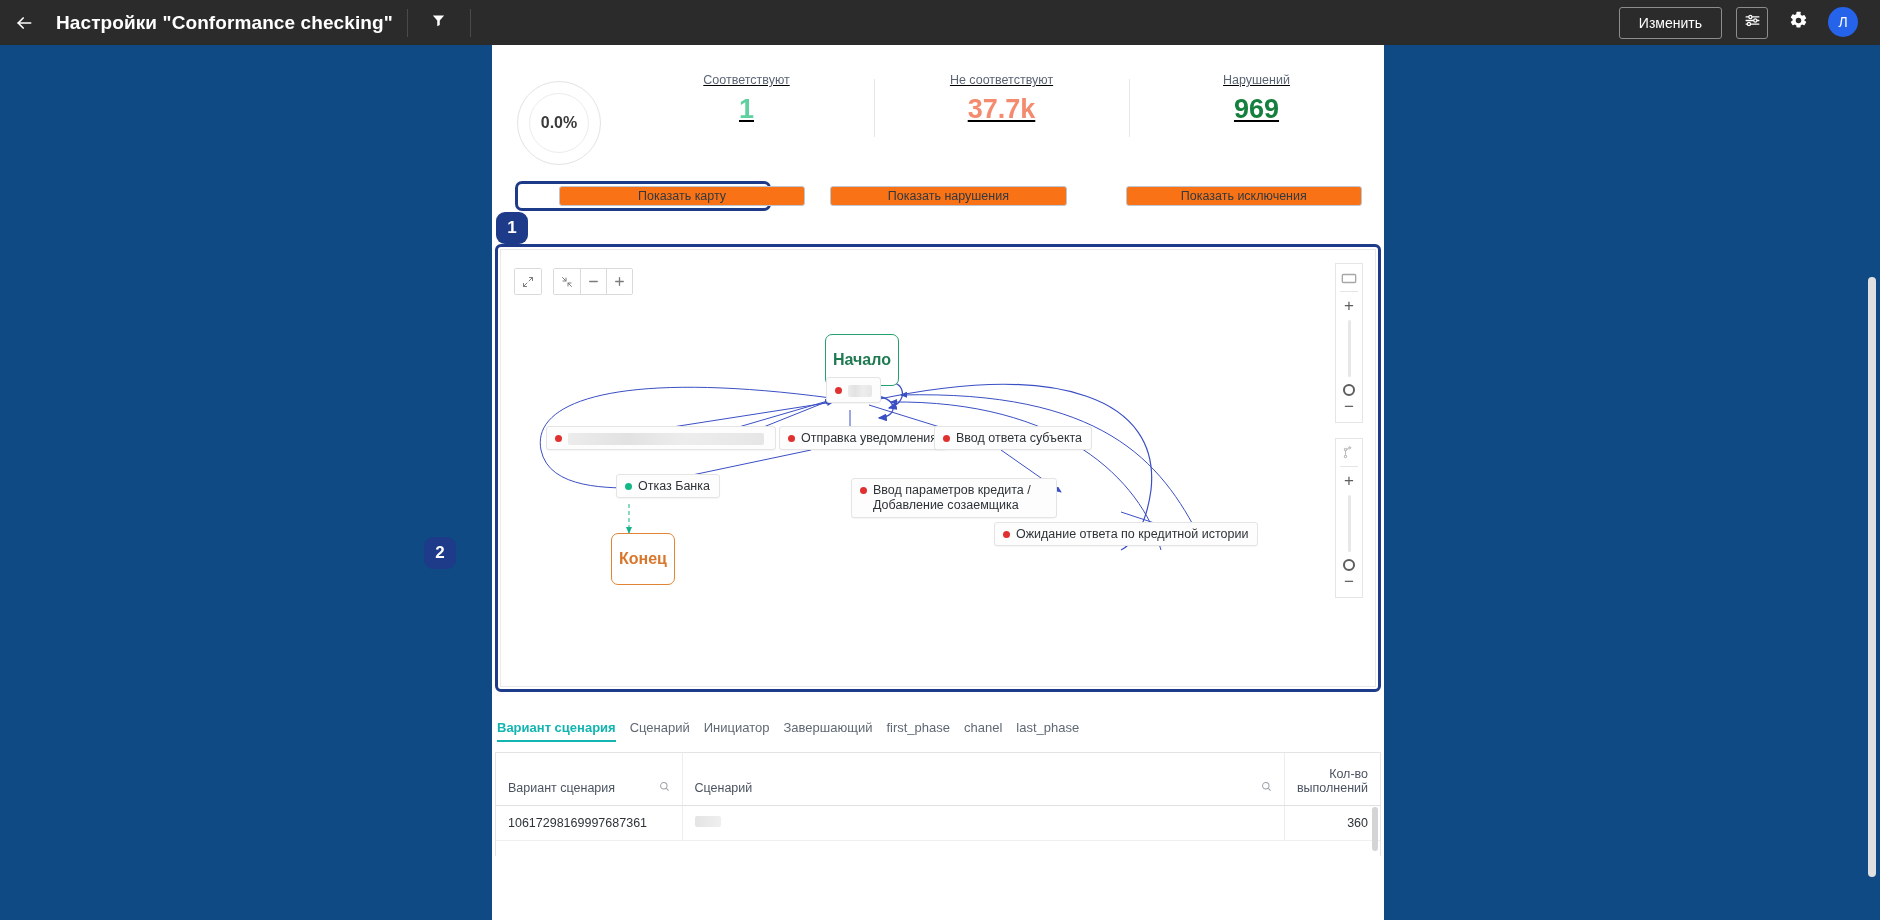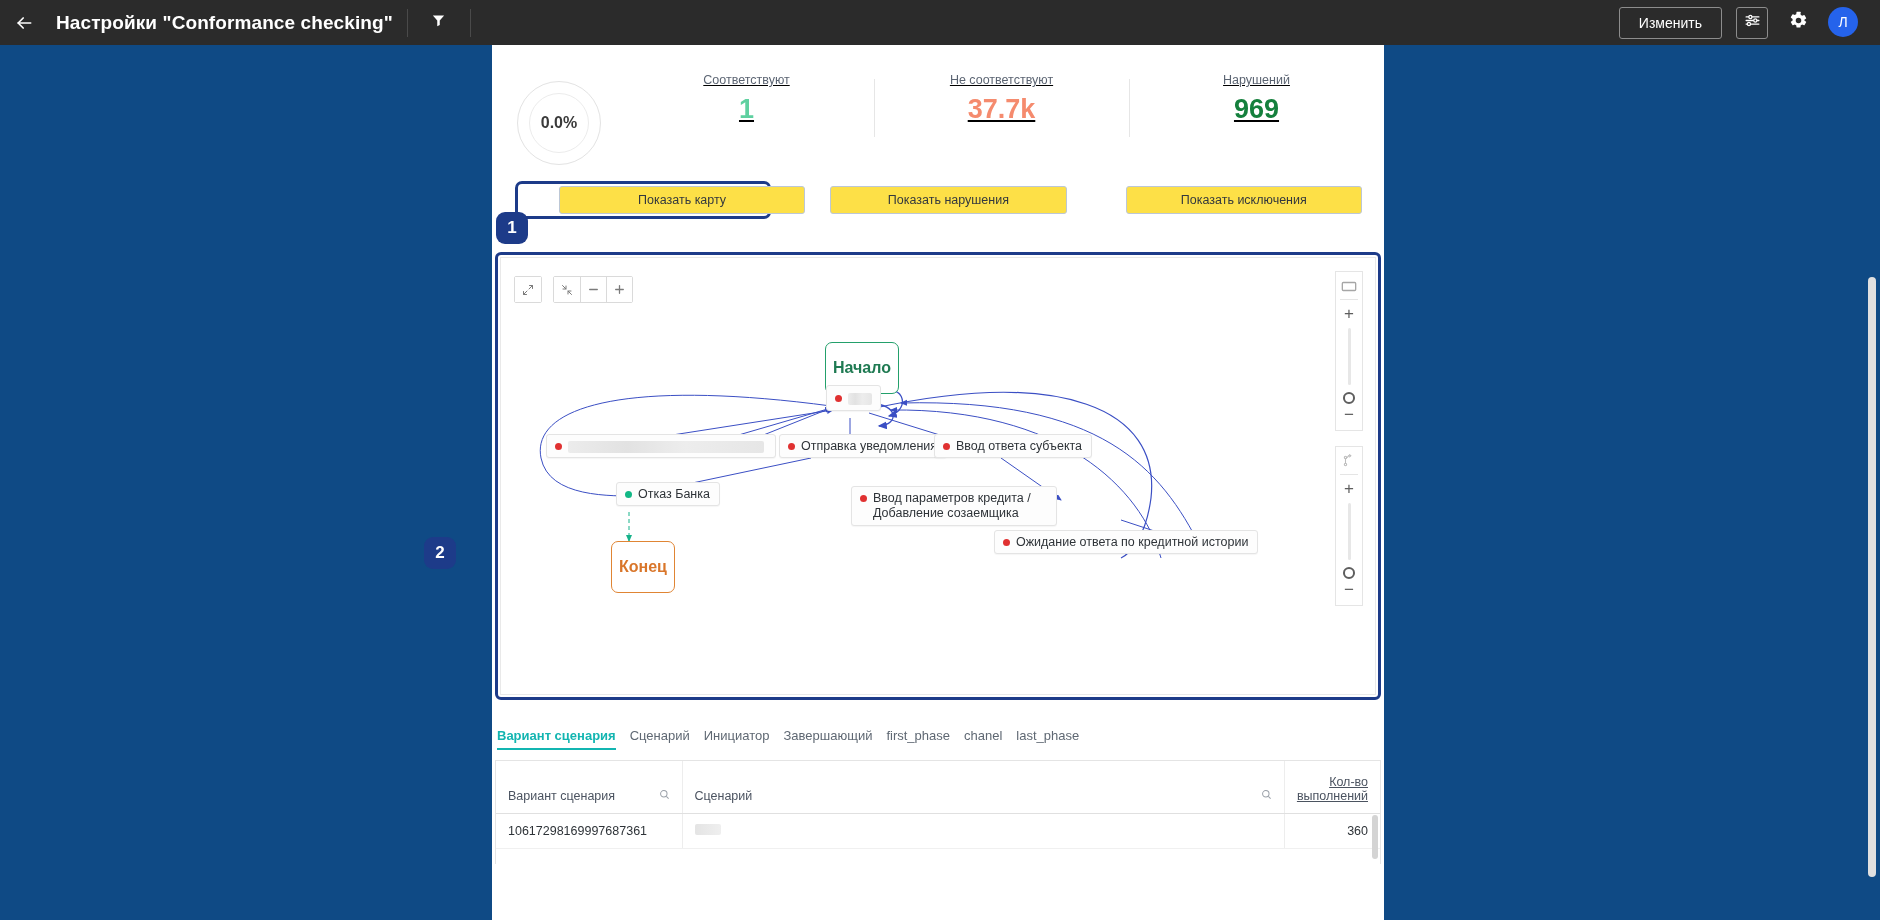--- a/index.html
+++ b/index.html
@@ -111,23 +111,23 @@
     width: 1px; height: 58px; background: #e6e6e6;
   }
   .metric-label { font-size: 12.5px; color: #5b6472; margin-bottom: 9px; }
   .metric-value { font-size: 27px; font-weight: bold; line-height: 1; }
 
   .action-row {
     display: flex; gap: 20px; padding: 16px 22px 0 23px;
     align-items: center;
   }
   .act-btn {
-    flex: 1; height: 28px;
+    flex: 1; height: 20px;
     border: 1px solid #bcc7d6; border-radius: 3px;
-    background: #fde047; color: #33383e; font-size: 12.5px;
+    background: #f97316; color: #33383e; font-size: 12.5px;
     font-family: inherit;
     display: flex; align-items: center; justify-content: center;
     cursor: pointer; white-space: nowrap; margin-left: 39px;
   }
   .act-btn-wrap { flex: 1.05; position: relative; }
   .act-btn-wrap.highlighted {
     border: 3px solid #1d3b89; border-radius: 7px; padding: 2px;
   }
   .act-btn-wrap.highlighted .act-btn { width: 100%; }
 
@@ -246,21 +246,21 @@
   }
   table { width: 100%; border-collapse: collapse; table-layout: fixed; }
   th {
     font-size: 12.5px; font-weight: normal; color: #4b5360;
     text-align: left; vertical-align: bottom;
     padding: 12px 12px 10px 12px;
     border-bottom: 1px solid #e0e0e0;
     border-right: 1px solid #ededed;
     height: 52px;
   }
-  th.num { text-align: right; border-right: none; text-decoration: underline; }
+  th.num { text-align: right; border-right: none; }
   th .th-inner { display: flex; align-items: flex-end; justify-content: space-between; gap: 8px; }
   th .search-ico { color: #9aa0a8; flex: none; }
   td {
     font-size: 12.5px; color: #2e3338;
     padding: 10px 12px;
     border-right: 1px solid #ededed;
     border-bottom: 1px solid #f0f0f0;
   }
   td.num { text-align: right; border-right: none; }
   .cell-redacted {

